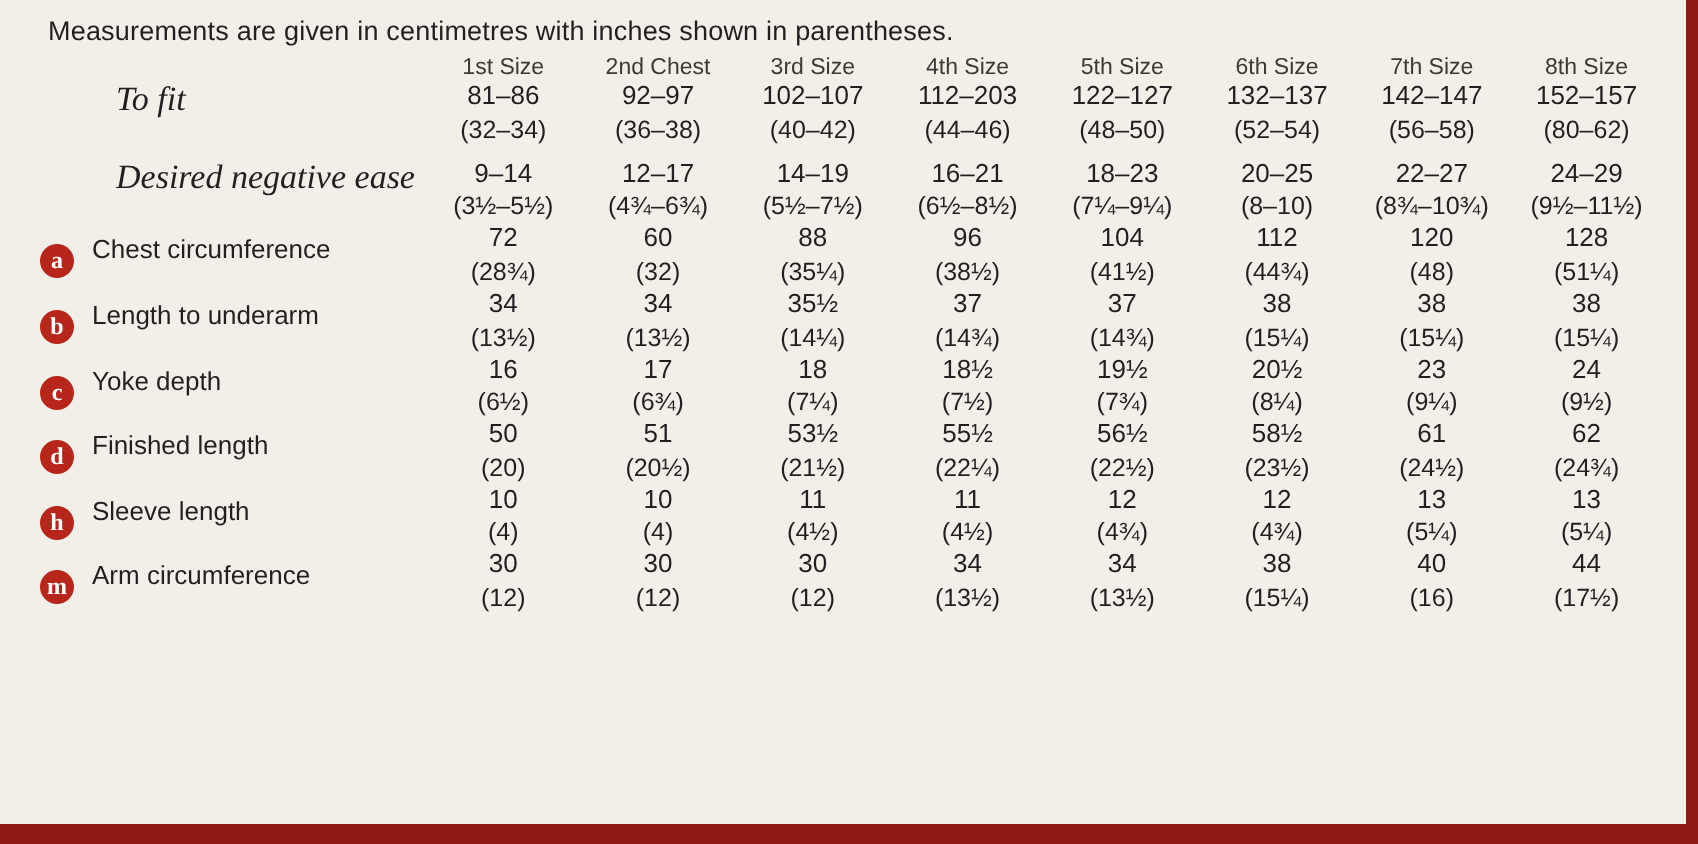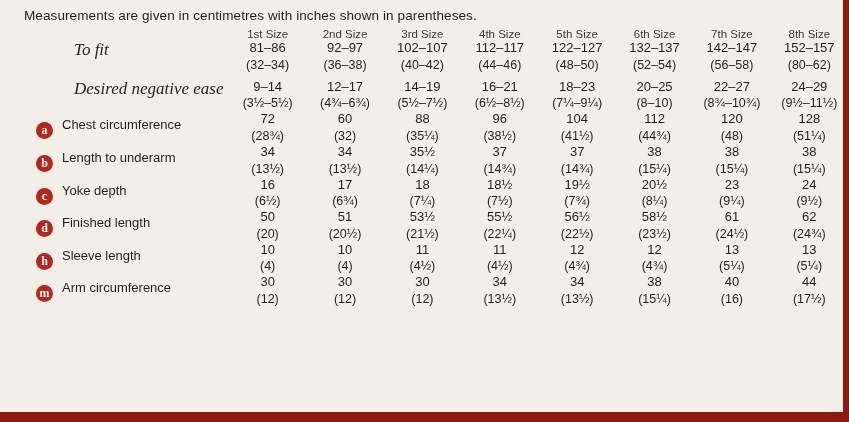--- a/index.html
+++ b/index.html
@@ -32,21 +32,21 @@
   .intro {
     position: absolute;
     left: 24px;
     top: 8px;
     font-size: 13.5px;
     color: #231f20;
     letter-spacing: 0.1px;
   }
   table.meas {
     position: absolute;
-    left: 32px;
+    left: 16px;
     top: 28px;
     width: 816px;
     border-collapse: collapse;
     font-size: 13px;
     color: #231f20;
   }
   table.meas td, table.meas th {
     padding: 0;
     vertical-align: top;
   }
@@ -136,21 +136,21 @@
 
 <div class="page">
   <div class="sheet">
     <div class="intro">Measurements are given in centimetres with inches shown in parentheses.</div>
 
     <table class="meas">
       <thead>
         <tr>
           <th class="col-label"></th>
           <th class="col-size hdr-size">1st Size</th>
-          <th class="col-size hdr-size">2nd Size</th>
+          <th class="col-size hdr-size">2nd Chest</th>
           <th class="col-size hdr-size">3rd Size</th>
           <th class="col-size hdr-size">4th Size</th>
           <th class="col-size hdr-size">5th Size</th>
           <th class="col-size hdr-size">6th Size</th>
           <th class="col-size hdr-size">7th Size</th>
           <th class="col-size hdr-size">8th Size</th>
         </tr>
       </thead>
       <tbody>
 
@@ -162,21 +162,21 @@
           </td>
           <td class="cell">
             <span class="cm">92–97</span>
             <span class="inch">(36–38)</span>
           </td>
           <td class="cell">
             <span class="cm">102–107</span>
             <span class="inch">(40–42)</span>
           </td>
           <td class="cell">
-            <span class="cm">112–117</span>
+            <span class="cm">112–203</span>
             <span class="inch">(44–46)</span>
           </td>
           <td class="cell">
             <span class="cm">122–127</span>
             <span class="inch">(48–50)</span>
           </td>
           <td class="cell">
             <span class="cm">132–137</span>
             <span class="inch">(52–54)</span>
           </td>

